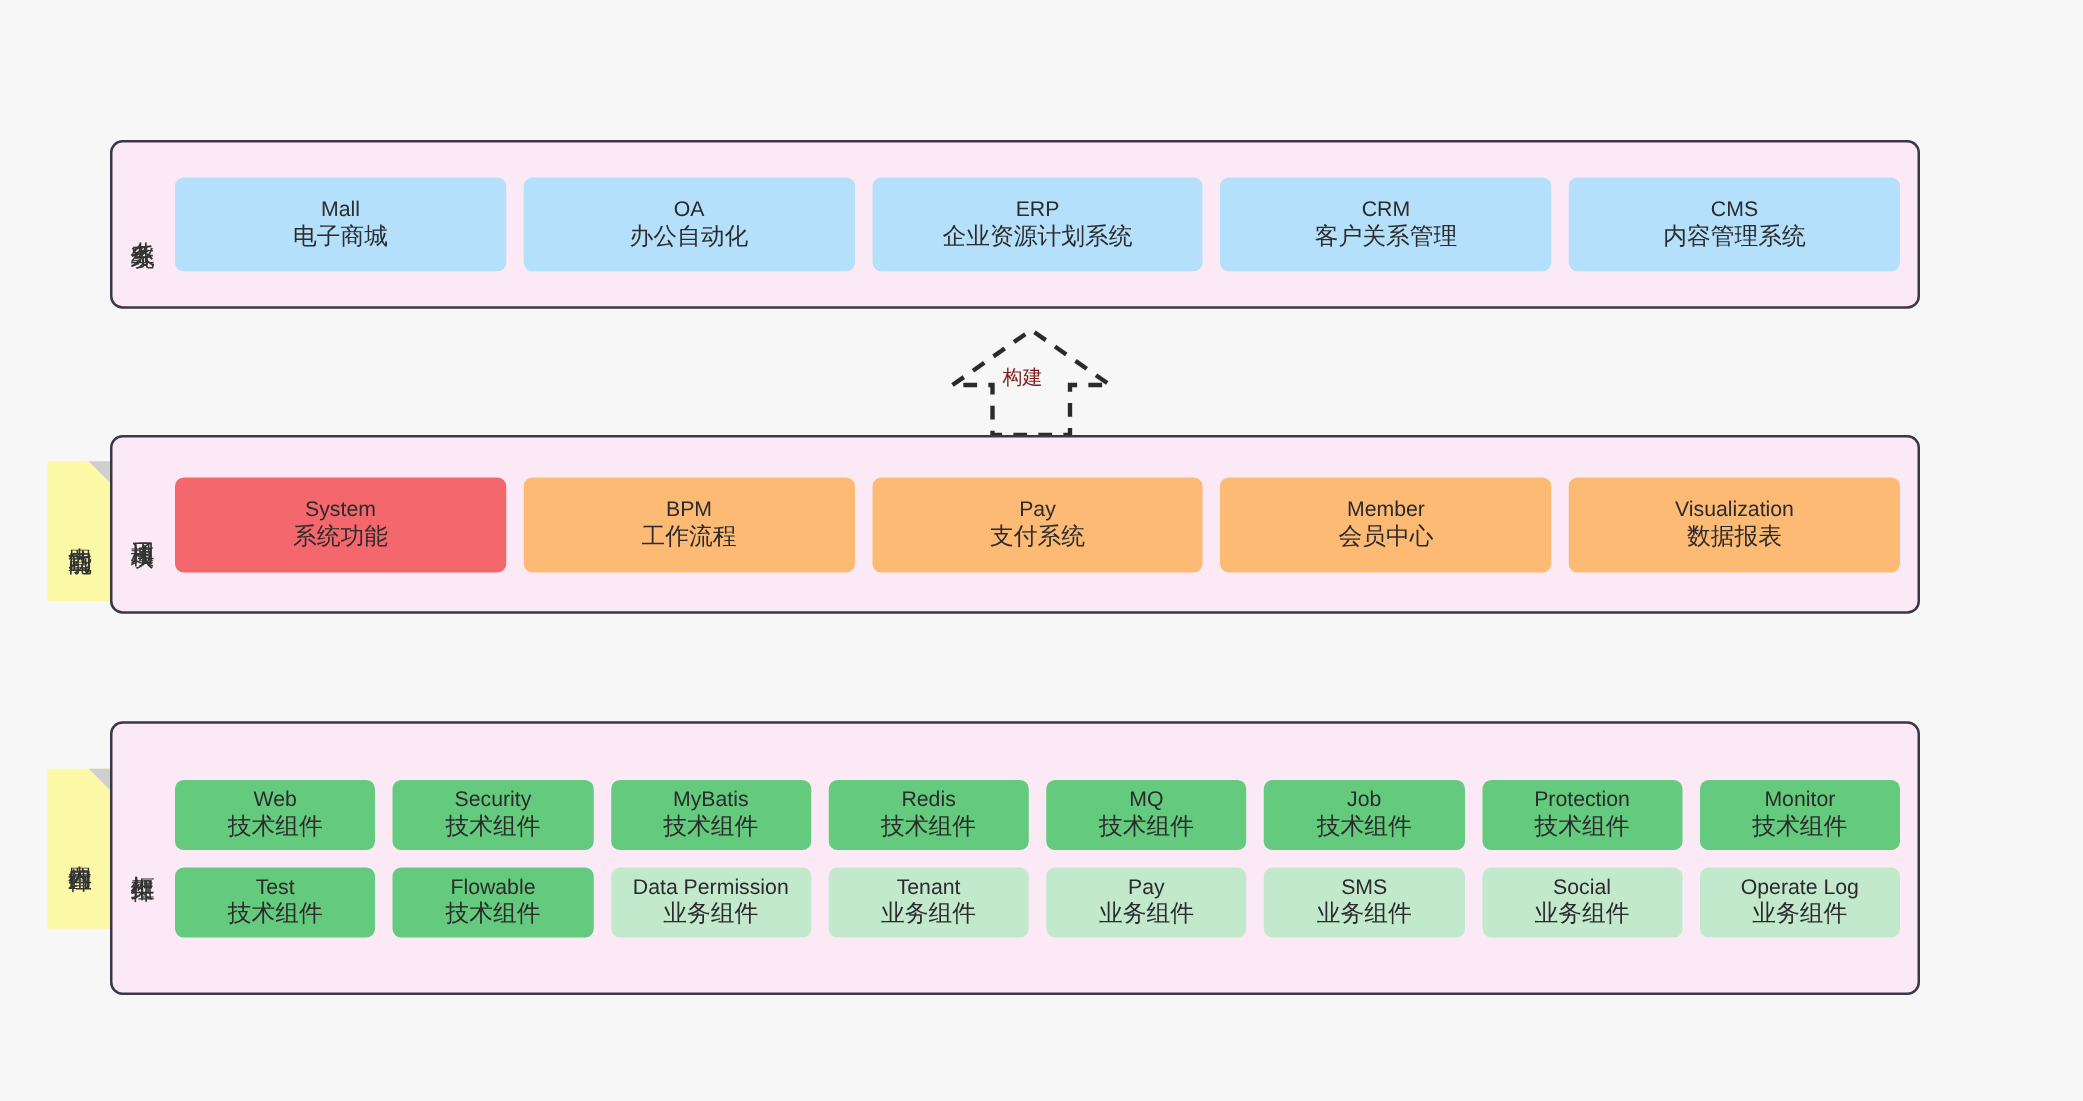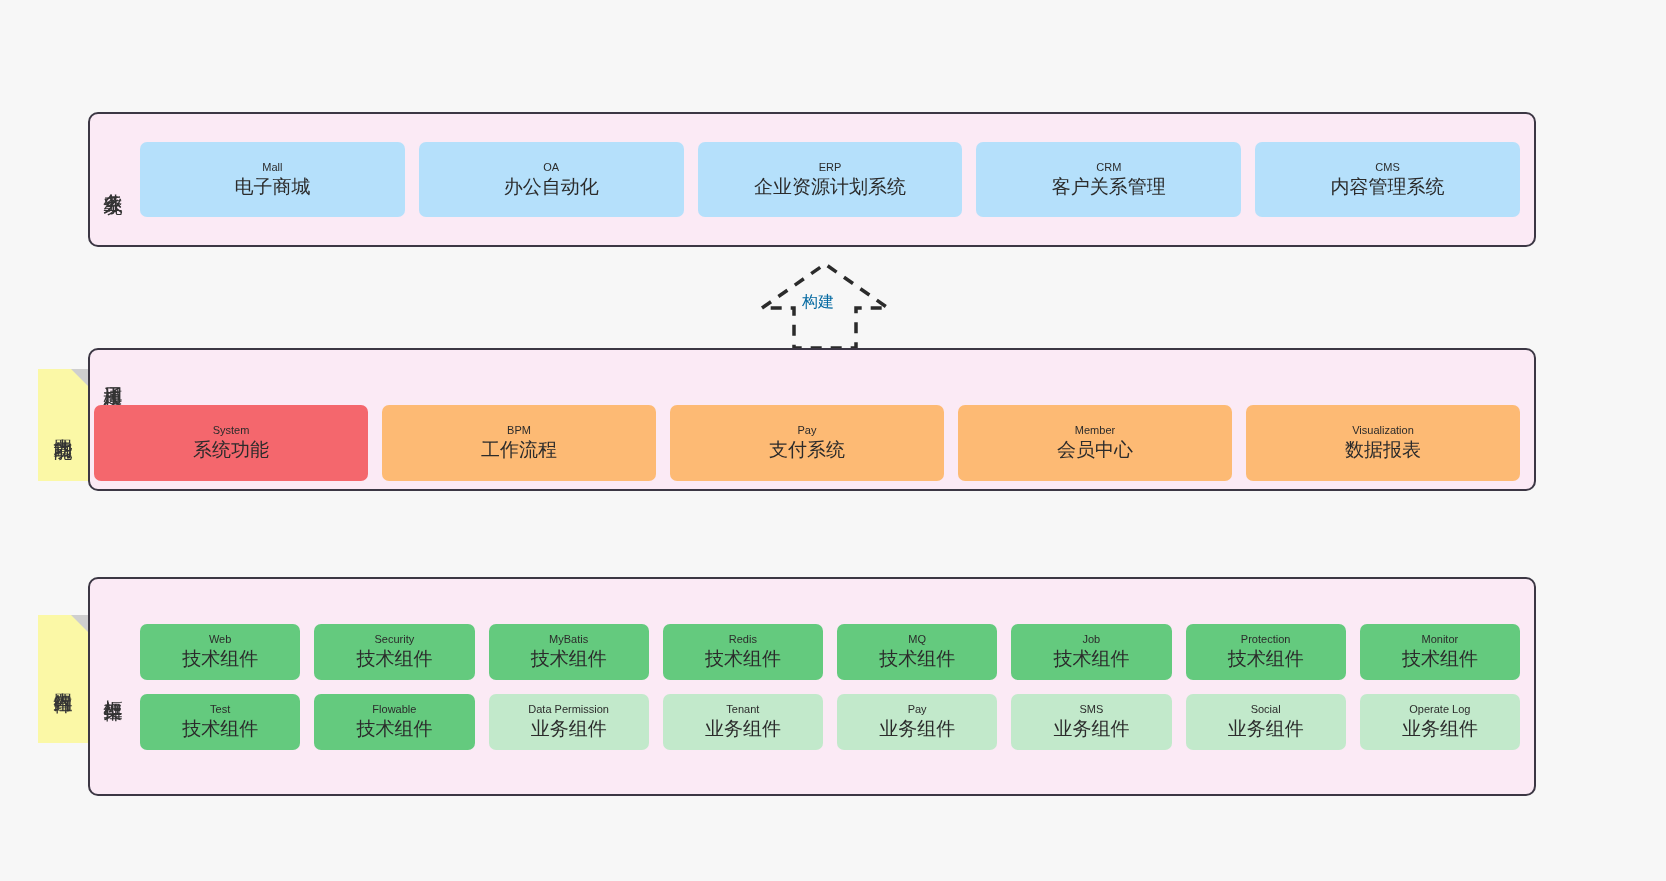--- a/index.html
+++ b/index.html
@@ -58,36 +58,36 @@
     display:flex;
     flex-direction:column;
     align-items:center;
     justify-content:center;
     text-align:center;
     line-height:1.22;
     box-sizing:border-box;
     padding:6px 4px;
     min-width:0;
   }
-  .cell .t1{font-size:11px;}
+  .cell .t1{font-size:17px;}
   .cell .t2{font-size:19px;}
 
   
   .c-blue{background:#b5e0fb;}
   .c-red{background:#f4676d;}
   .c-pink{background:#fdba74;text-align:right;}
   .c-green{background:#64ca7e;}
   .c-lgreen{background:#c2e9cb;justify-content:center;}
 
   
   #layer-business{left:88px;top:112px;width:1448px;height:135px;}
   #layer-business .layer-body{padding-top:0;padding-bottom:0;}
   #layer-business .cell{height:75px;}
 
-  #layer-common{left:88px;top:348px;width:1448px;height:143px;flex-direction:column;}
+  #layer-common{left:88px;top:348px;width:1448px;height:143px;}
   #layer-common .layer-body{padding-top:0;padding-bottom:0;}
   #layer-common .cell{height:76px;}
 
   #layer-framework{left:88px;top:577px;width:1448px;height:219px;}
   #layer-framework .cell{height:56px;}
 
   
   .sticky{
     position:absolute;
     width:50px;
@@ -113,21 +113,21 @@
     writing-mode:horizontal-tb;
   }
   #sticky-common{left:38px;top:369px;height:112px;}
   #sticky-framework{left:38px;top:615px;height:128px;}
 
   
   .arrow-wrap{position:absolute;}
   .arrow-label{
     position:absolute;
     font-size:16px;
-    color:#0369a1;
+    color:#7f1d1d;
     background:transparent;
     white-space:nowrap;
     user-select:none;
   }
   svg{display:block;overflow:visible;}
 </style>
 </head>
 <body>
 
 <div class="canvas">

